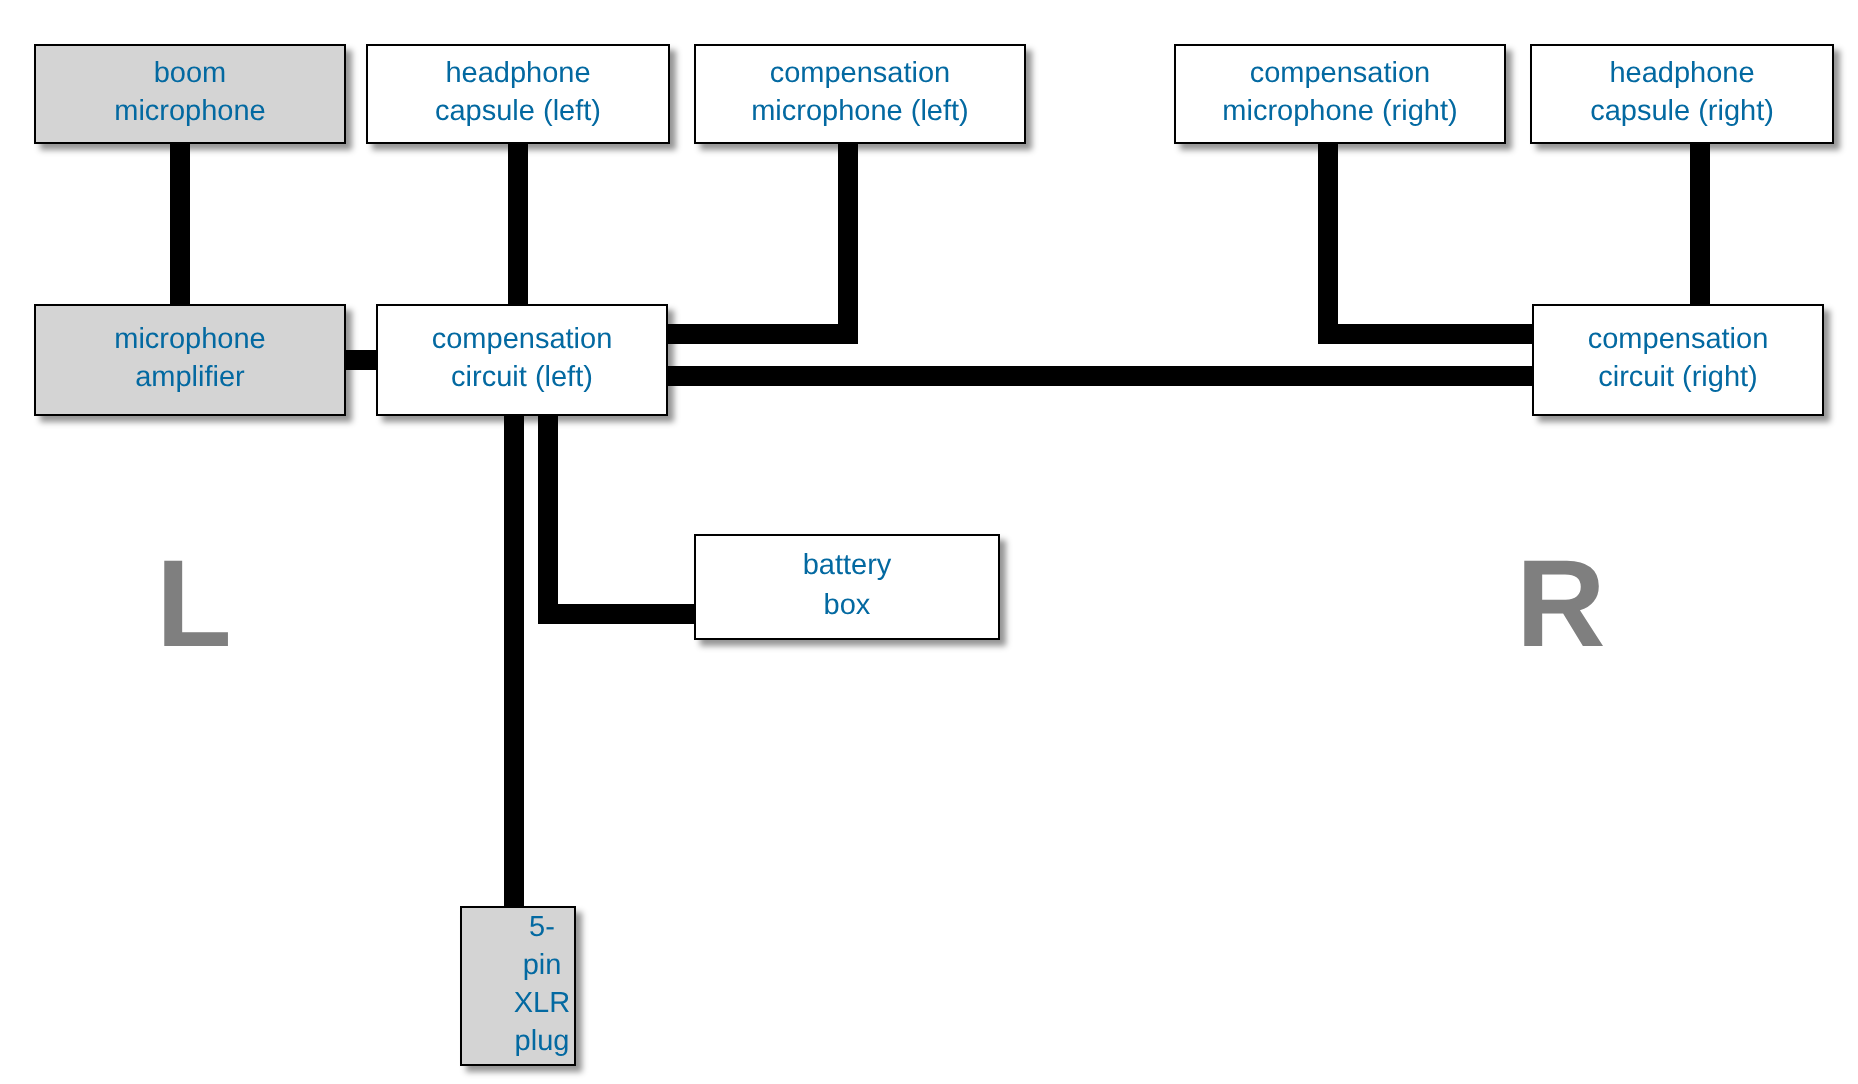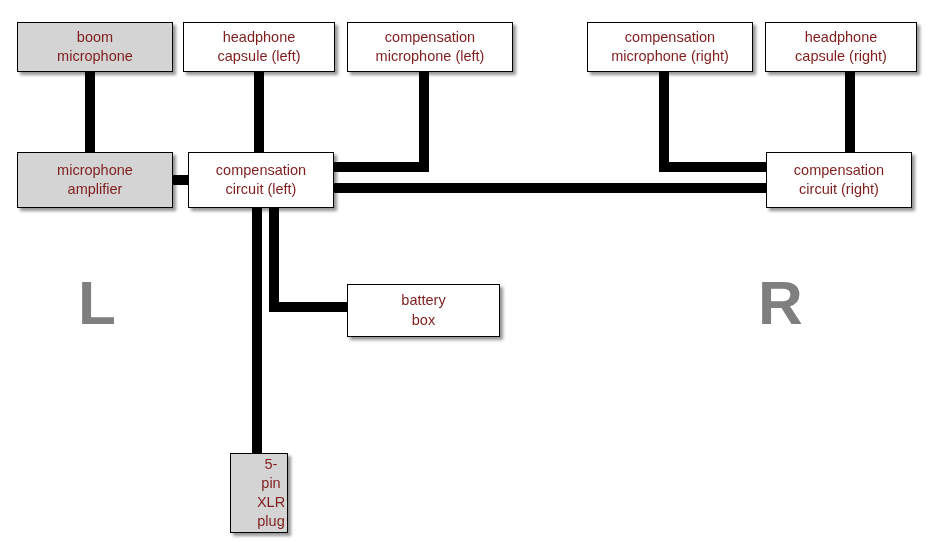--- a/index.html
+++ b/index.html
@@ -16,21 +16,21 @@
     font-family: "Liberation Sans", "DejaVu Sans", sans-serif;
     overflow: hidden;
   }
 
   
   .node {
     position: absolute;
     box-sizing: border-box;
     border: 1.6px solid #000000;
     background: #ffffff;
-    color: #7f1d1d;
+    color: #0369a1;
     font-size: 14.5px;
     line-height: 1.32;
     text-align: center;
     display: flex;
     align-items: center;
     justify-content: center;
     z-index: 5;
     box-shadow: 3px 3px 3px rgba(0,0,0,0.42);
   }
   .node.shaded {
@@ -124,21 +124,21 @@
   <div class="node" style="left:188px; top:152px; width:146px; height:56px;">
     <span class="label">compensation
 circuit (left)</span>
   </div>
 
   <div class="node" style="left:766px; top:152px; width:146px; height:56px;">
     <span class="label">compensation
 circuit (right)</span>
   </div>
 
-  <div class="node" style="left:347px; top:284px; width:153px; height:53px;">
+  <div class="node" style="left:347px; top:267px; width:153px; height:53px;">
     <span class="label">battery
 box</span>
   </div>
 
   <div class="node shaded" style="left:230px; top:453px; width:58px; height:80px; font-size:14.5px;padding-left:24px;">
     <span class="label">5-pin
 XLR
 plug</span>
   </div>
 

